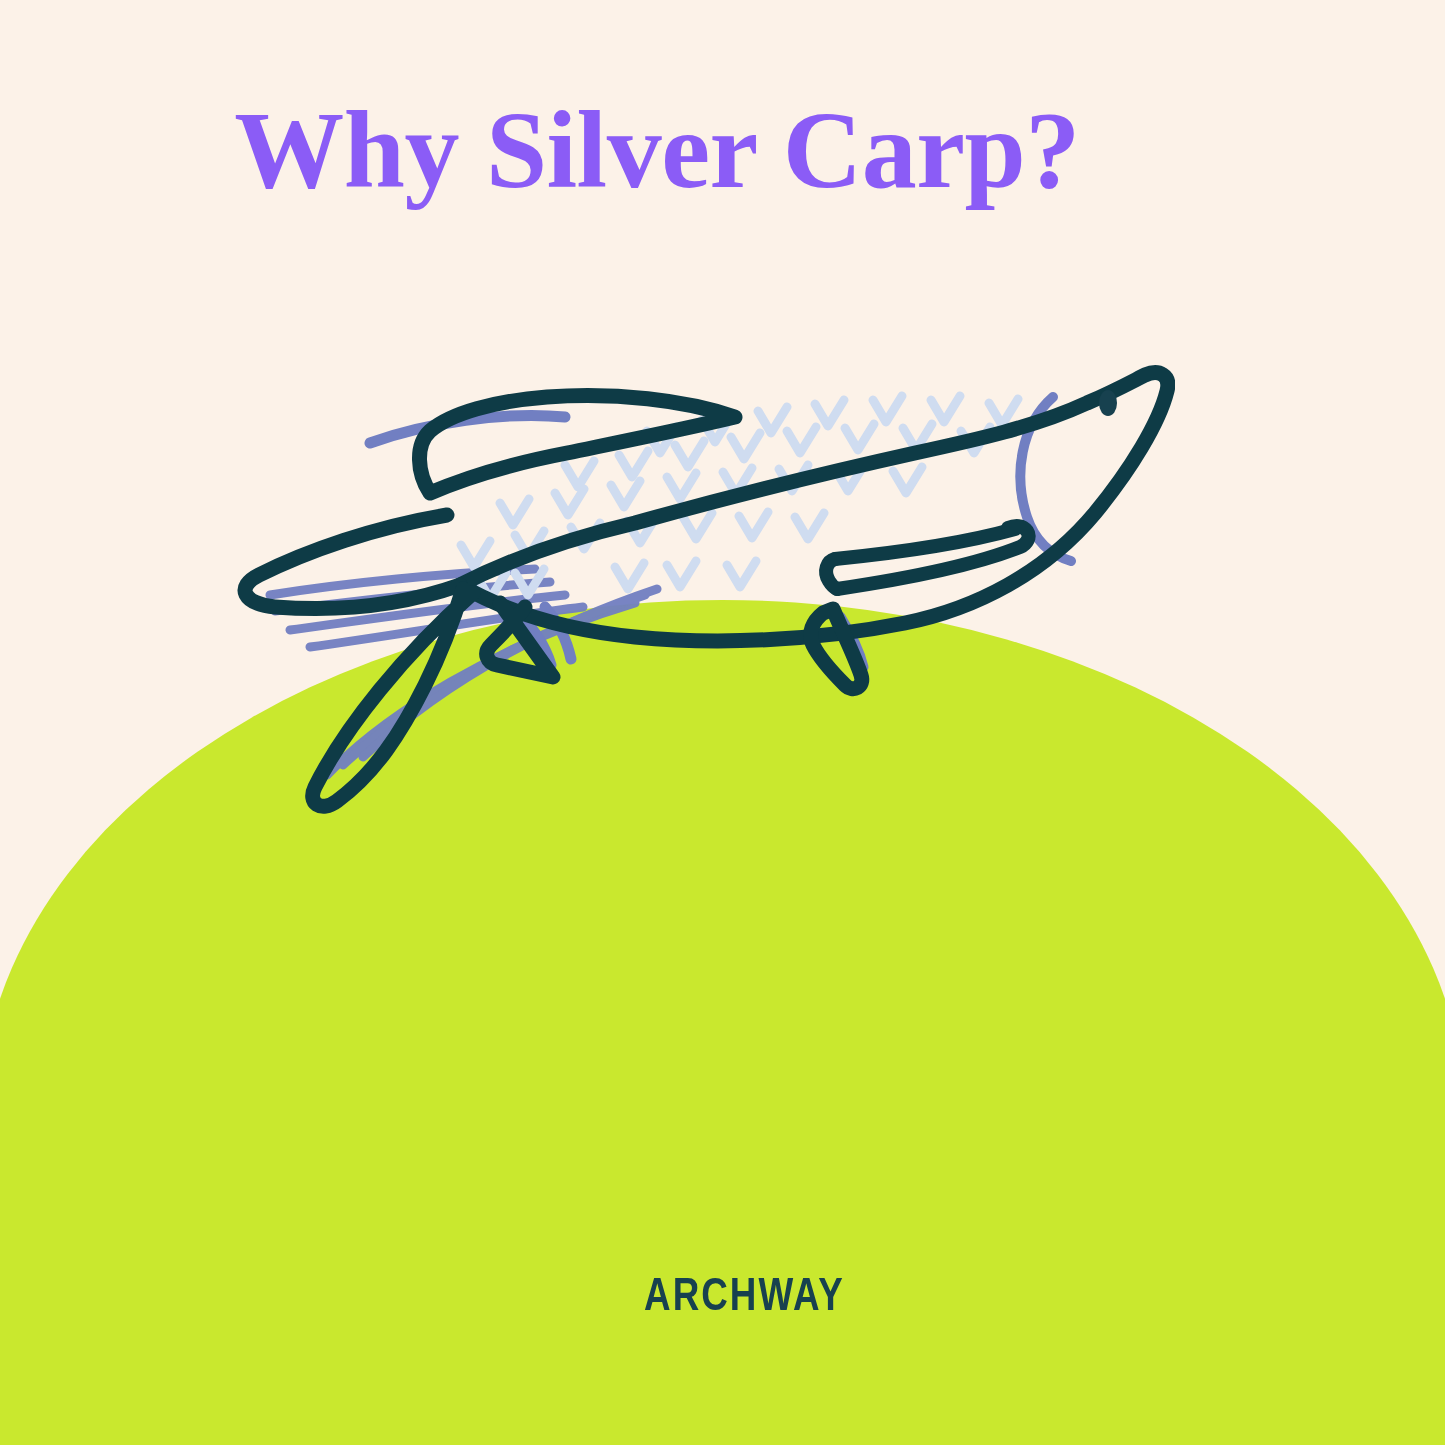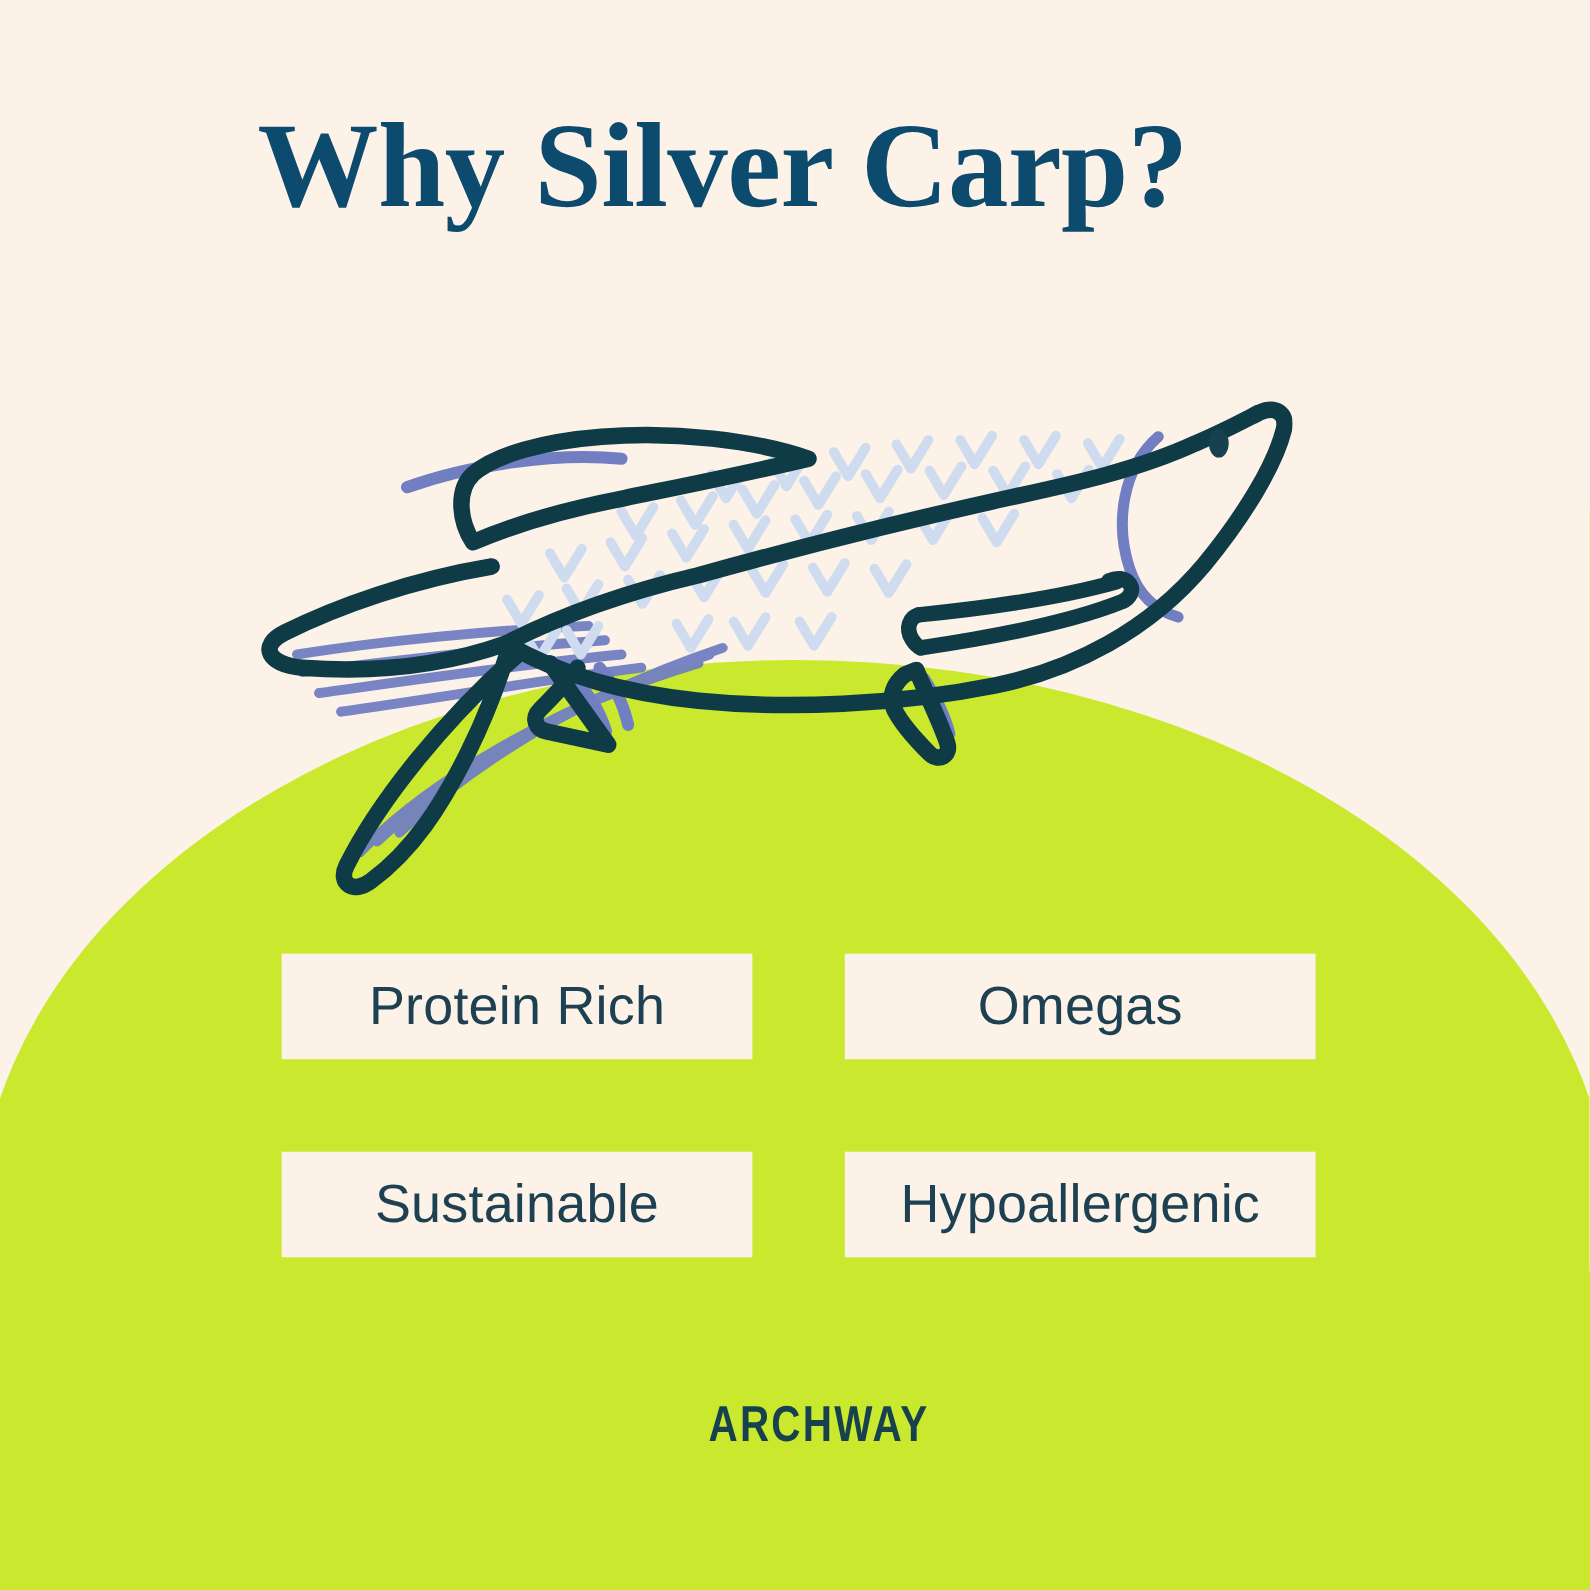--- a/index.html
+++ b/index.html
@@ -28,21 +28,21 @@
   #page-title{
     position:absolute;
     left:0; top:95px;
     width:1314px;
     text-align:center;
     font-family:"Liberation Serif", serif;
     font-size:110px;
     line-height:1.0;
     font-weight:700;
     letter-spacing:-0.5px;
-    color:#0c4a6e;
+    color:#8b5cf6;
   }
   
   #fish-illustration{
     position:absolute;
     left:215px;
     top:345px;
     width:960px;
     height:480px;
   }
   
@@ -218,36 +218,18 @@
                C812 199 816 192 812 186
                C808 180 800 180 793 183" stroke="#0e3b46" stroke-width="14" fill="none"></path>
       <path d="M620 214
                C612 216 608 226 614 236
                C617 241 620 243 622 244" stroke="#0e3b46" stroke-width="14" fill="none"></path>
 
       <ellipse cx="893" cy="58" rx="9" ry="13" fill="#17414f" stroke="none"></ellipse>
     </g>
   </svg>
 
-  <div id="badge-grid">
-
-    <div class="badge">
-      <span class="badge-label">Protein Rich</span>
-    </div>
-
-    <div class="badge">
-      <span class="badge-label">Omegas</span>
-    </div>
-
-    <div class="badge">
-      <span class="badge-label">Sustainable</span>
-    </div>
-
-    <div class="badge">
-      <span class="badge-label">Hypoallergenic</span>
-    </div>
-  </div>
 
   <div id="brand-logo">
     <span id="brand-logo-text">ARCHWAY</span>
   </div>
 
 </div>
 
 </body></html>

